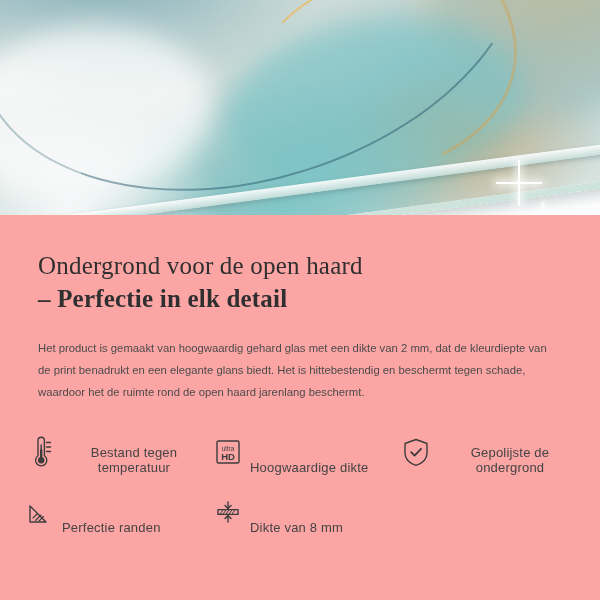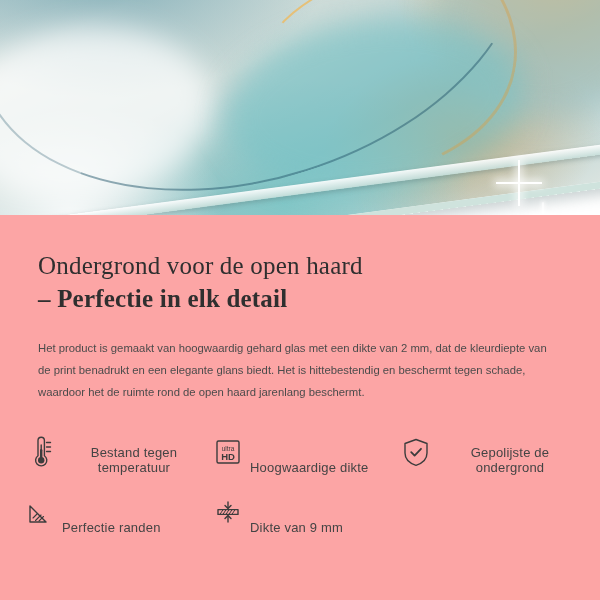--- a/index.html
+++ b/index.html
@@ -290,17 +290,17 @@
           </g>
           <g stroke="#3c3c3c" stroke-width="1" stroke-linecap="round">
             <line x1="14" y1="24.2" x2="17" y2="19.8"></line>
             <line x1="17" y1="24.2" x2="20" y2="19.8"></line>
             <line x1="20" y1="24.2" x2="23" y2="19.8"></line>
             <line x1="23" y1="24.2" x2="26" y2="19.8"></line>
             <line x1="26" y1="24.2" x2="29" y2="19.8"></line>
           </g>
         </svg>
       </div>
-      <div class="feature-label">Dikte van 9 mm</div>
+      <div class="feature-label">Dikte van 8 mm</div>
     </div>
 
   </div>
 </div>
 
 </body></html>

